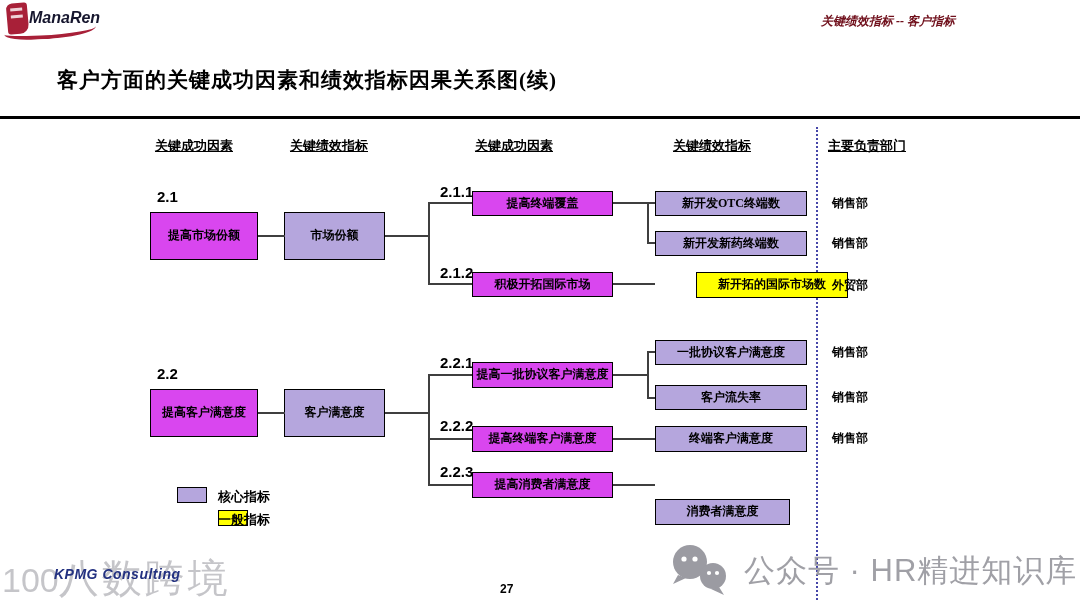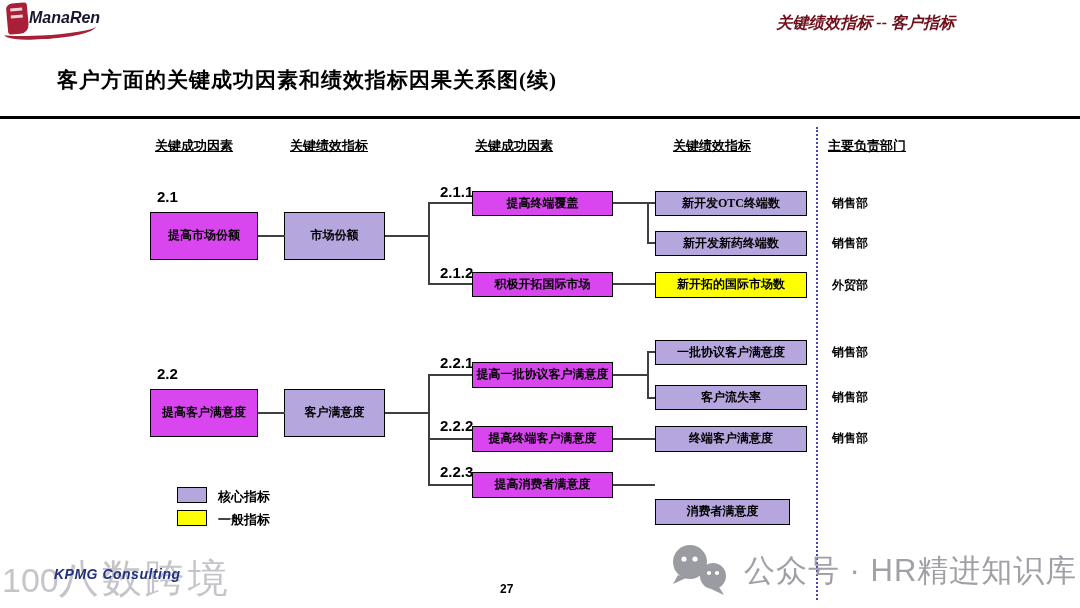--- a/index.html
+++ b/index.html
@@ -6,36 +6,36 @@
   .page{position:relative;width:1080px;height:608px;background:#ffffff;overflow:hidden;
         font-family:"Liberation Sans",sans-serif;margin:0 auto;}
   
   .seal{position:absolute;left:7px;top:3px;width:21px;height:31px;background:#a82038;
         border-radius:6px 3px 9px 3px;transform:rotate(-5deg);}
   .seal:after{content:"";position:absolute;left:4px;top:5px;width:12px;height:3px;background:#fff;opacity:.8;}
   .seal:before{content:"";position:absolute;left:4px;top:12px;width:12px;height:3px;background:#fff;opacity:.8;}
   .logo-text{position:absolute;left:29px;top:9px;font-size:16px;font-weight:bold;font-style:italic;color:#16162e;}
   .swoosh{position:absolute;left:4px;top:22px;width:92px;height:13px;
           border-bottom:4px solid #a82038;border-radius:0 0 70% 45%;transform:rotate(-3deg);}
-  .corner{position:absolute;right:125px;top:13px;font-size:16px;font-weight:bold;font-style:italic;
+  .corner{position:absolute;right:125px;top:13px;font-size:12px;font-weight:bold;font-style:italic;
           color:#70101c;font-family:"Liberation Serif",serif;}
   .title{position:absolute;left:57px;top:66px;font-size:21px;font-weight:bold;
          font-family:"Liberation Serif",serif;color:#000;letter-spacing:1px;}
   .topline{position:absolute;left:0;top:116px;width:1080px;height:3px;background:#000;}
   
   .colhdr{position:absolute;top:137px;font-size:13px;font-weight:bold;text-decoration:underline;
           font-family:"Liberation Serif",serif;color:#000;}
   .dash{position:absolute;left:816px;top:127px;height:473px;width:0;border-left:2px dotted #4646a8;}
   
   .box{position:absolute;border:1px solid #000;display:flex;align-items:center;justify-content:center;
        font-family:"Liberation Serif",serif;font-weight:bold;font-size:12px;color:#000;text-align:center;
        box-sizing:border-box;line-height:1.15;}
   .white{background:#d946ef;}
   .core{background:#b5a6dd;}
-  .general{background:#ffff00;}
+  .general{background:#ffff00;margin-left:41px;}
   .hline{position:absolute;height:2px;background:#3f3f3f;}
   .vline{position:absolute;width:2px;background:#3f3f3f;}
   .idlbl{position:absolute;font-size:15px;font-weight:bold;color:#000;}
   .dept{position:absolute;font-size:12px;font-weight:bold;font-family:"Liberation Serif",serif;color:#000;line-height:15px;}
   
   .sw{position:absolute;width:28px;height:14px;border:1px solid #000;}
   .leglbl{position:absolute;font-size:13px;font-weight:bold;font-family:"Liberation Serif",serif;color:#000;}
   
   .kpmg{position:absolute;left:54px;top:566px;font-size:14px;font-weight:bold;font-style:italic;
         color:#233181;letter-spacing:.5px;}

